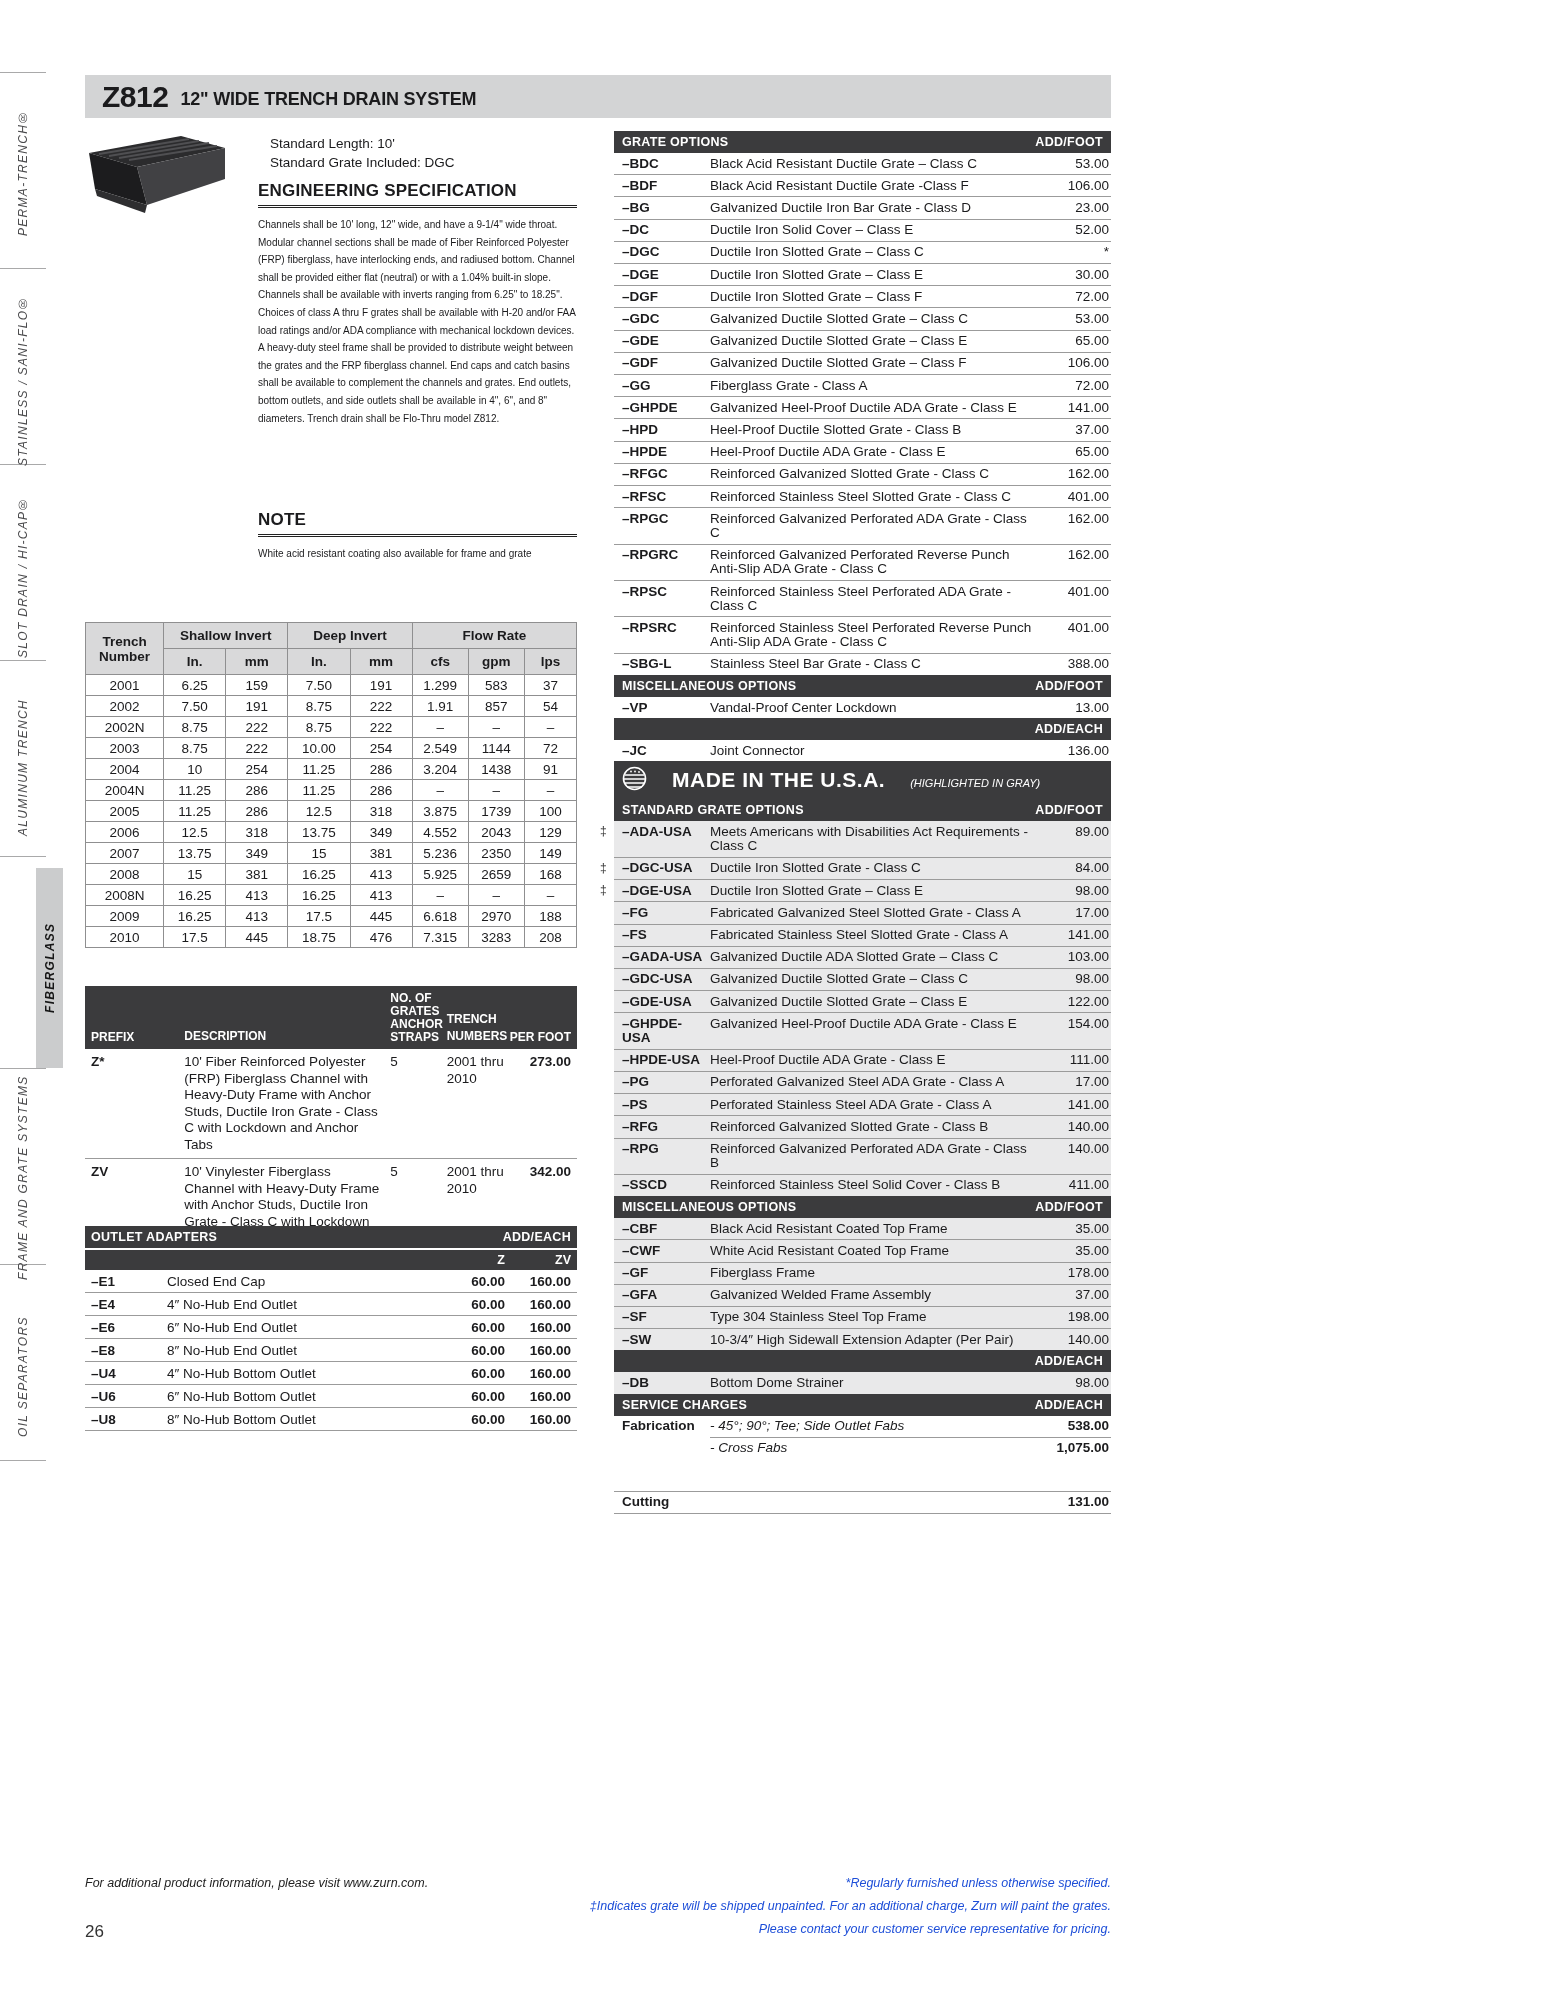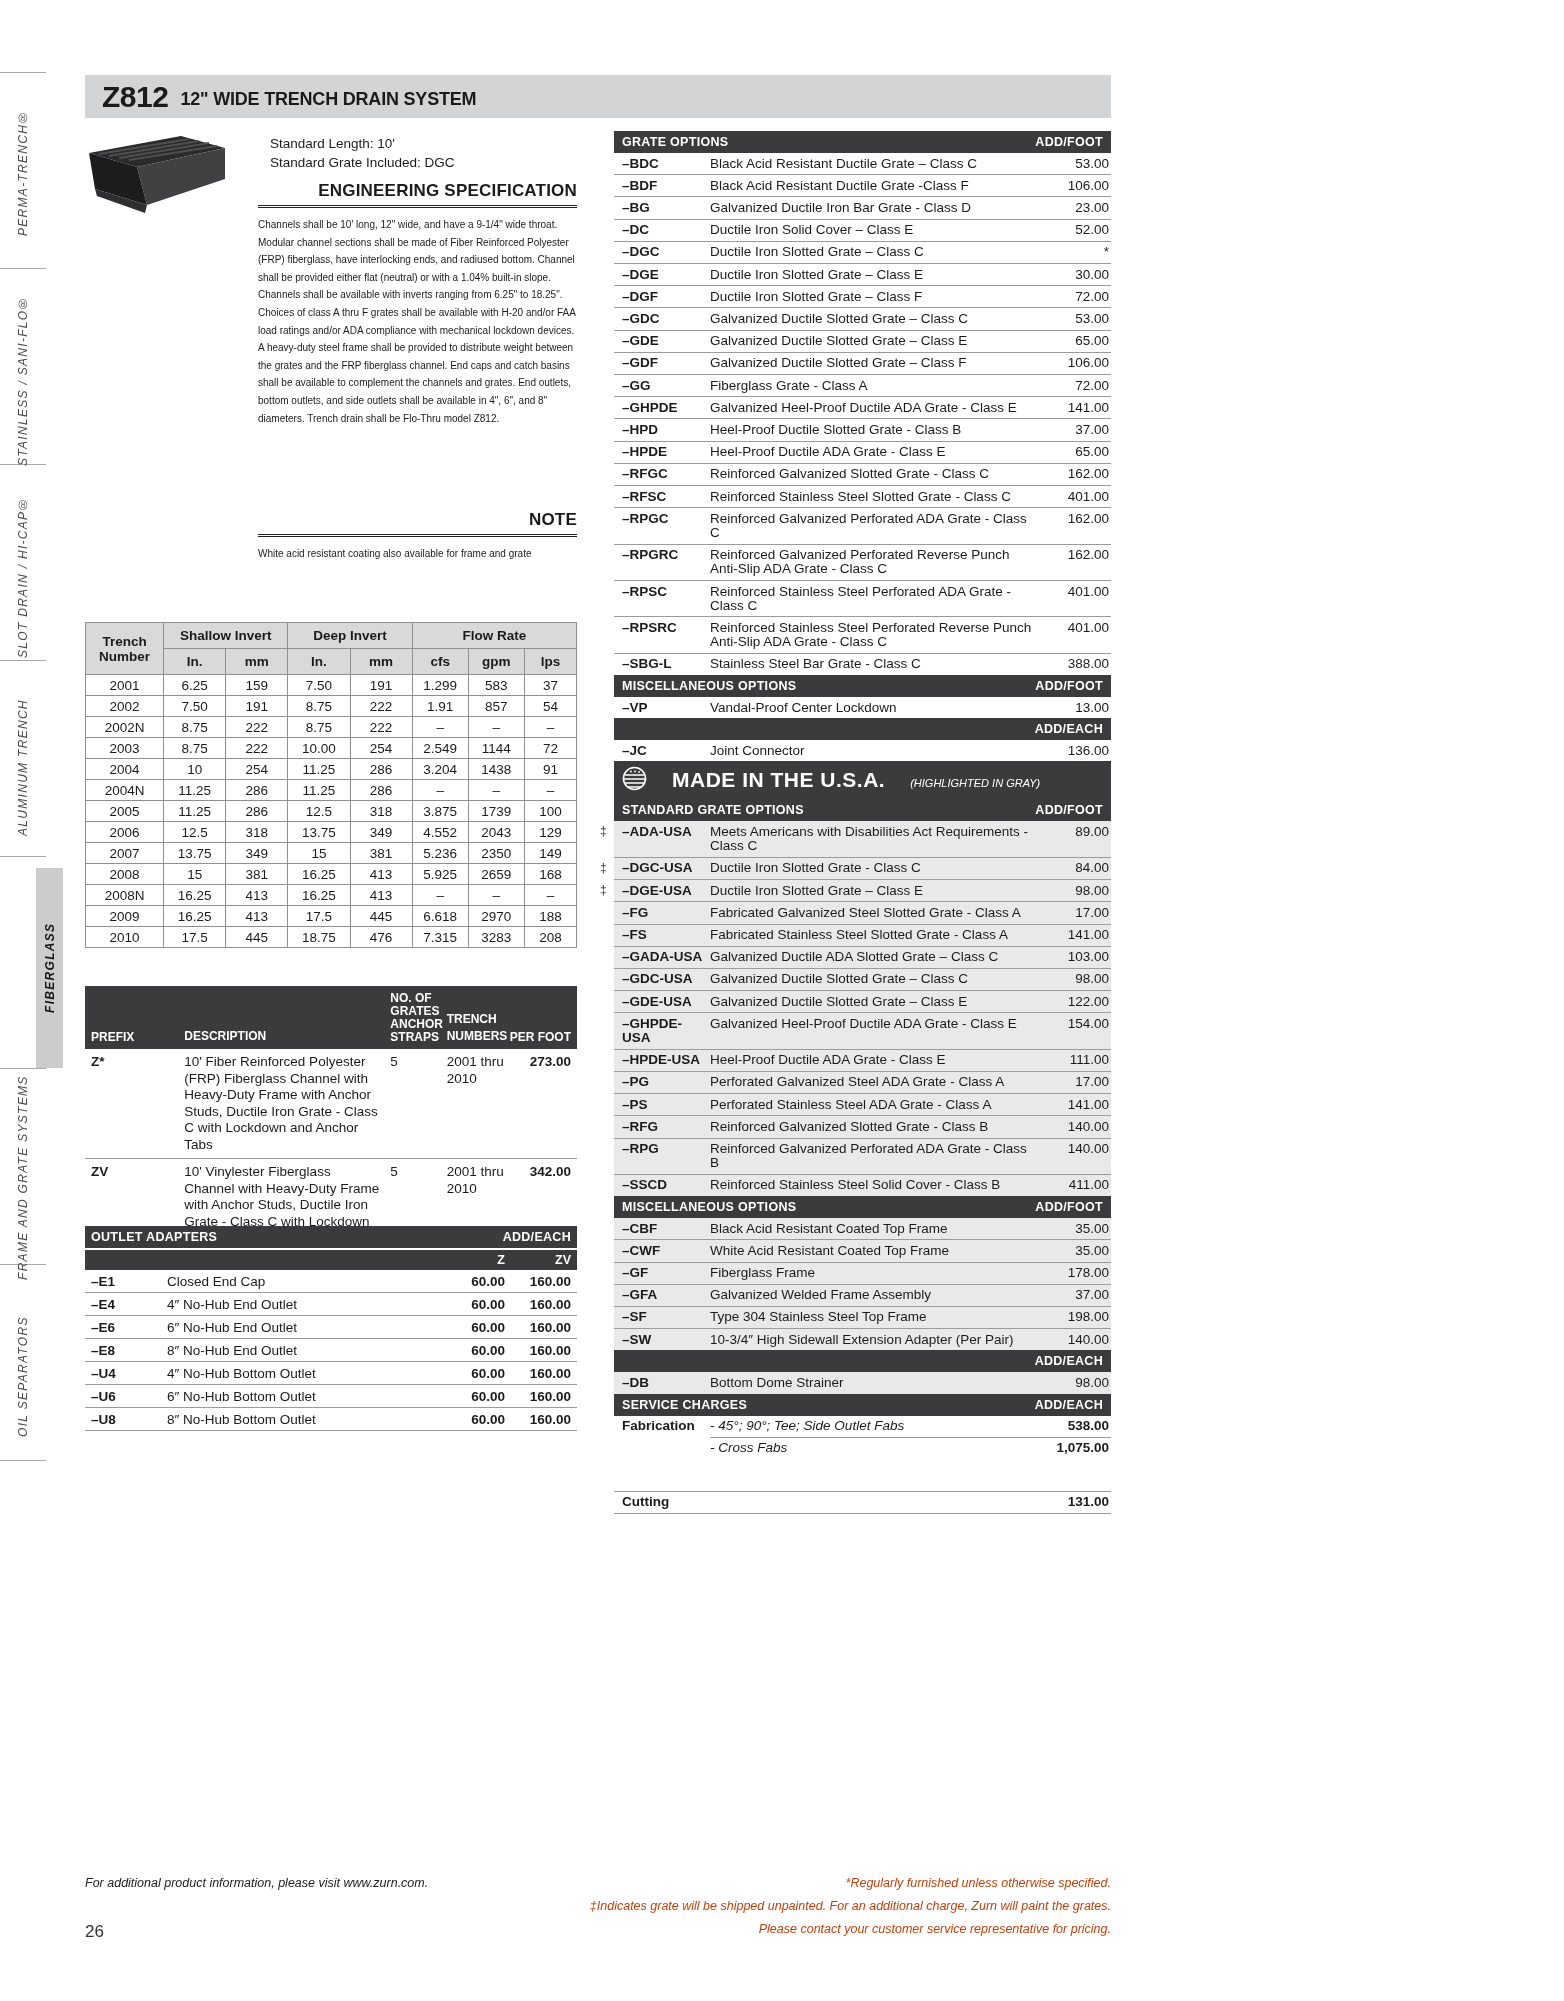--- a/index.html
+++ b/index.html
@@ -24,21 +24,21 @@
   .title-bar{position:absolute;left:85px;top:75px;width:1026px;height:43px;
     background:var(--header-gray);display:flex;align-items:center;padding-left:17px;}
   .title-bar .model{font-size:30px;font-weight:bold;letter-spacing:-0.5px;margin-right:12px;}
   .title-bar .sub{font-size:18px;font-weight:bold;letter-spacing:-0.2px;padding-top:6px;}
 
   
   .figure{position:absolute;left:85px;top:133px;width:142px;height:100px;}
   .intro{position:absolute;left:258px;top:134px;font-size:13.5px;line-height:19px;margin-left:12px;}
   .spec{position:absolute;left:258px;top:181px;width:319px;}
   .spec h3,.note h3{font-size:17px;font-weight:bold;letter-spacing:0.2px;
-    border-bottom:3px double #222;padding-bottom:4px;margin-bottom:8px;text-align:right;}
+    border-bottom:3px double #222;padding-bottom:4px;margin-bottom:8px;}
   .spec p,.note p{font-size:10px;line-height:17.6px;}
   .note{position:absolute;left:258px;top:510px;width:319px;}
 
   
   .trench{position:absolute;left:85px;top:622px;width:492px;border-collapse:collapse;}
   .trench th,.trench td{border:1px solid #8f8f90;font-size:13.5px;text-align:center;}
   .trench th{background:var(--th-gray);font-weight:bold;height:26px;}
   .trench td{height:21px;background:#fff;}
 
   
@@ -92,21 +92,21 @@
   .svc-item{display:flex;padding:3.5px 0;}
   .svc-item + .svc-item{border-top:1px solid var(--line);}
   .svc-desc{flex:1;line-height:14.2px;font-style:italic;}
   .svc-price{width:66px;text-align:right;font-weight:bold;padding-right:2px;line-height:14.2px;}
   .svc-end{border-bottom:1px solid var(--line);}
 
   
   .footer-left{position:absolute;left:85px;top:1876px;font-style:italic;font-size:12.5px;color:#222;}
   .page-num{position:absolute;left:85px;top:1922px;font-size:17px;color:#333;}
   .footnotes{position:absolute;left:411px;top:1876px;width:700px;text-align:right;
-    font-style:italic;font-size:12.5px;color:#c2410c;}
+    font-style:italic;font-size:12.5px;color:#1d4ed8;}
   .footnotes div{margin-bottom:9px;}
 </style>
 </head>
 <body>
 
 <div class="page">
 
   <aside class="sidebar" id="sidebar">
       <div class="tick" style="top: 72px;"></div>
       <div class="tick" style="top: 268px;"></div>

